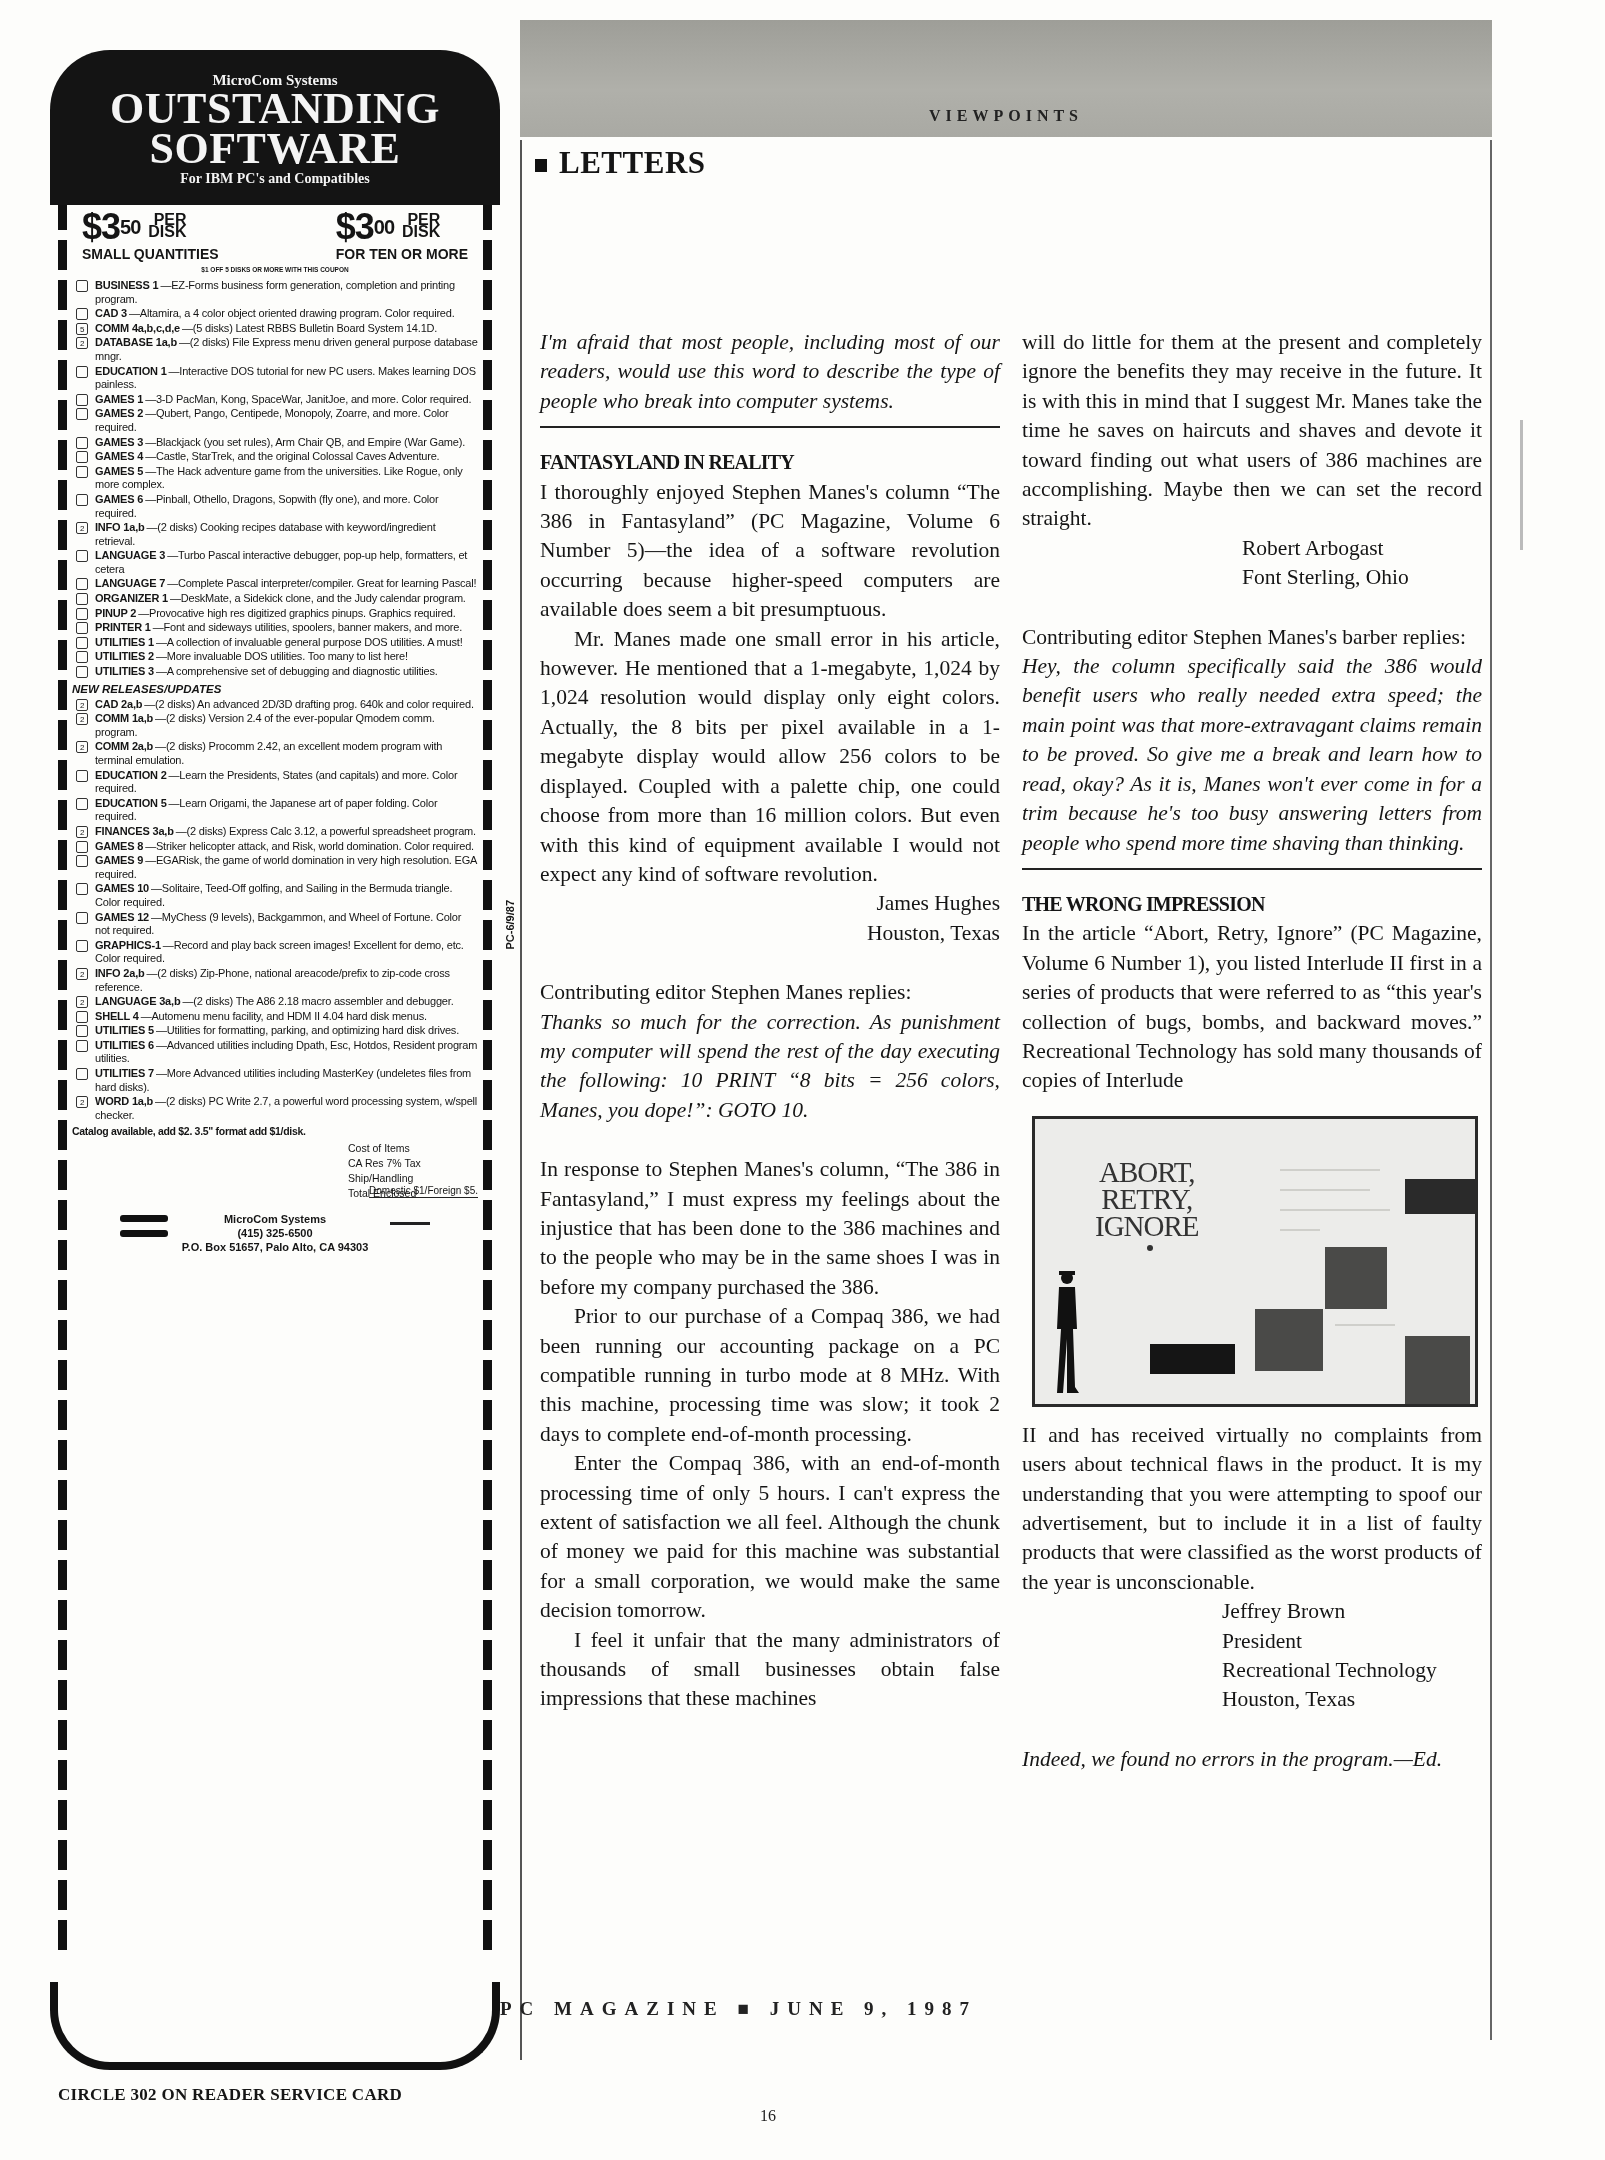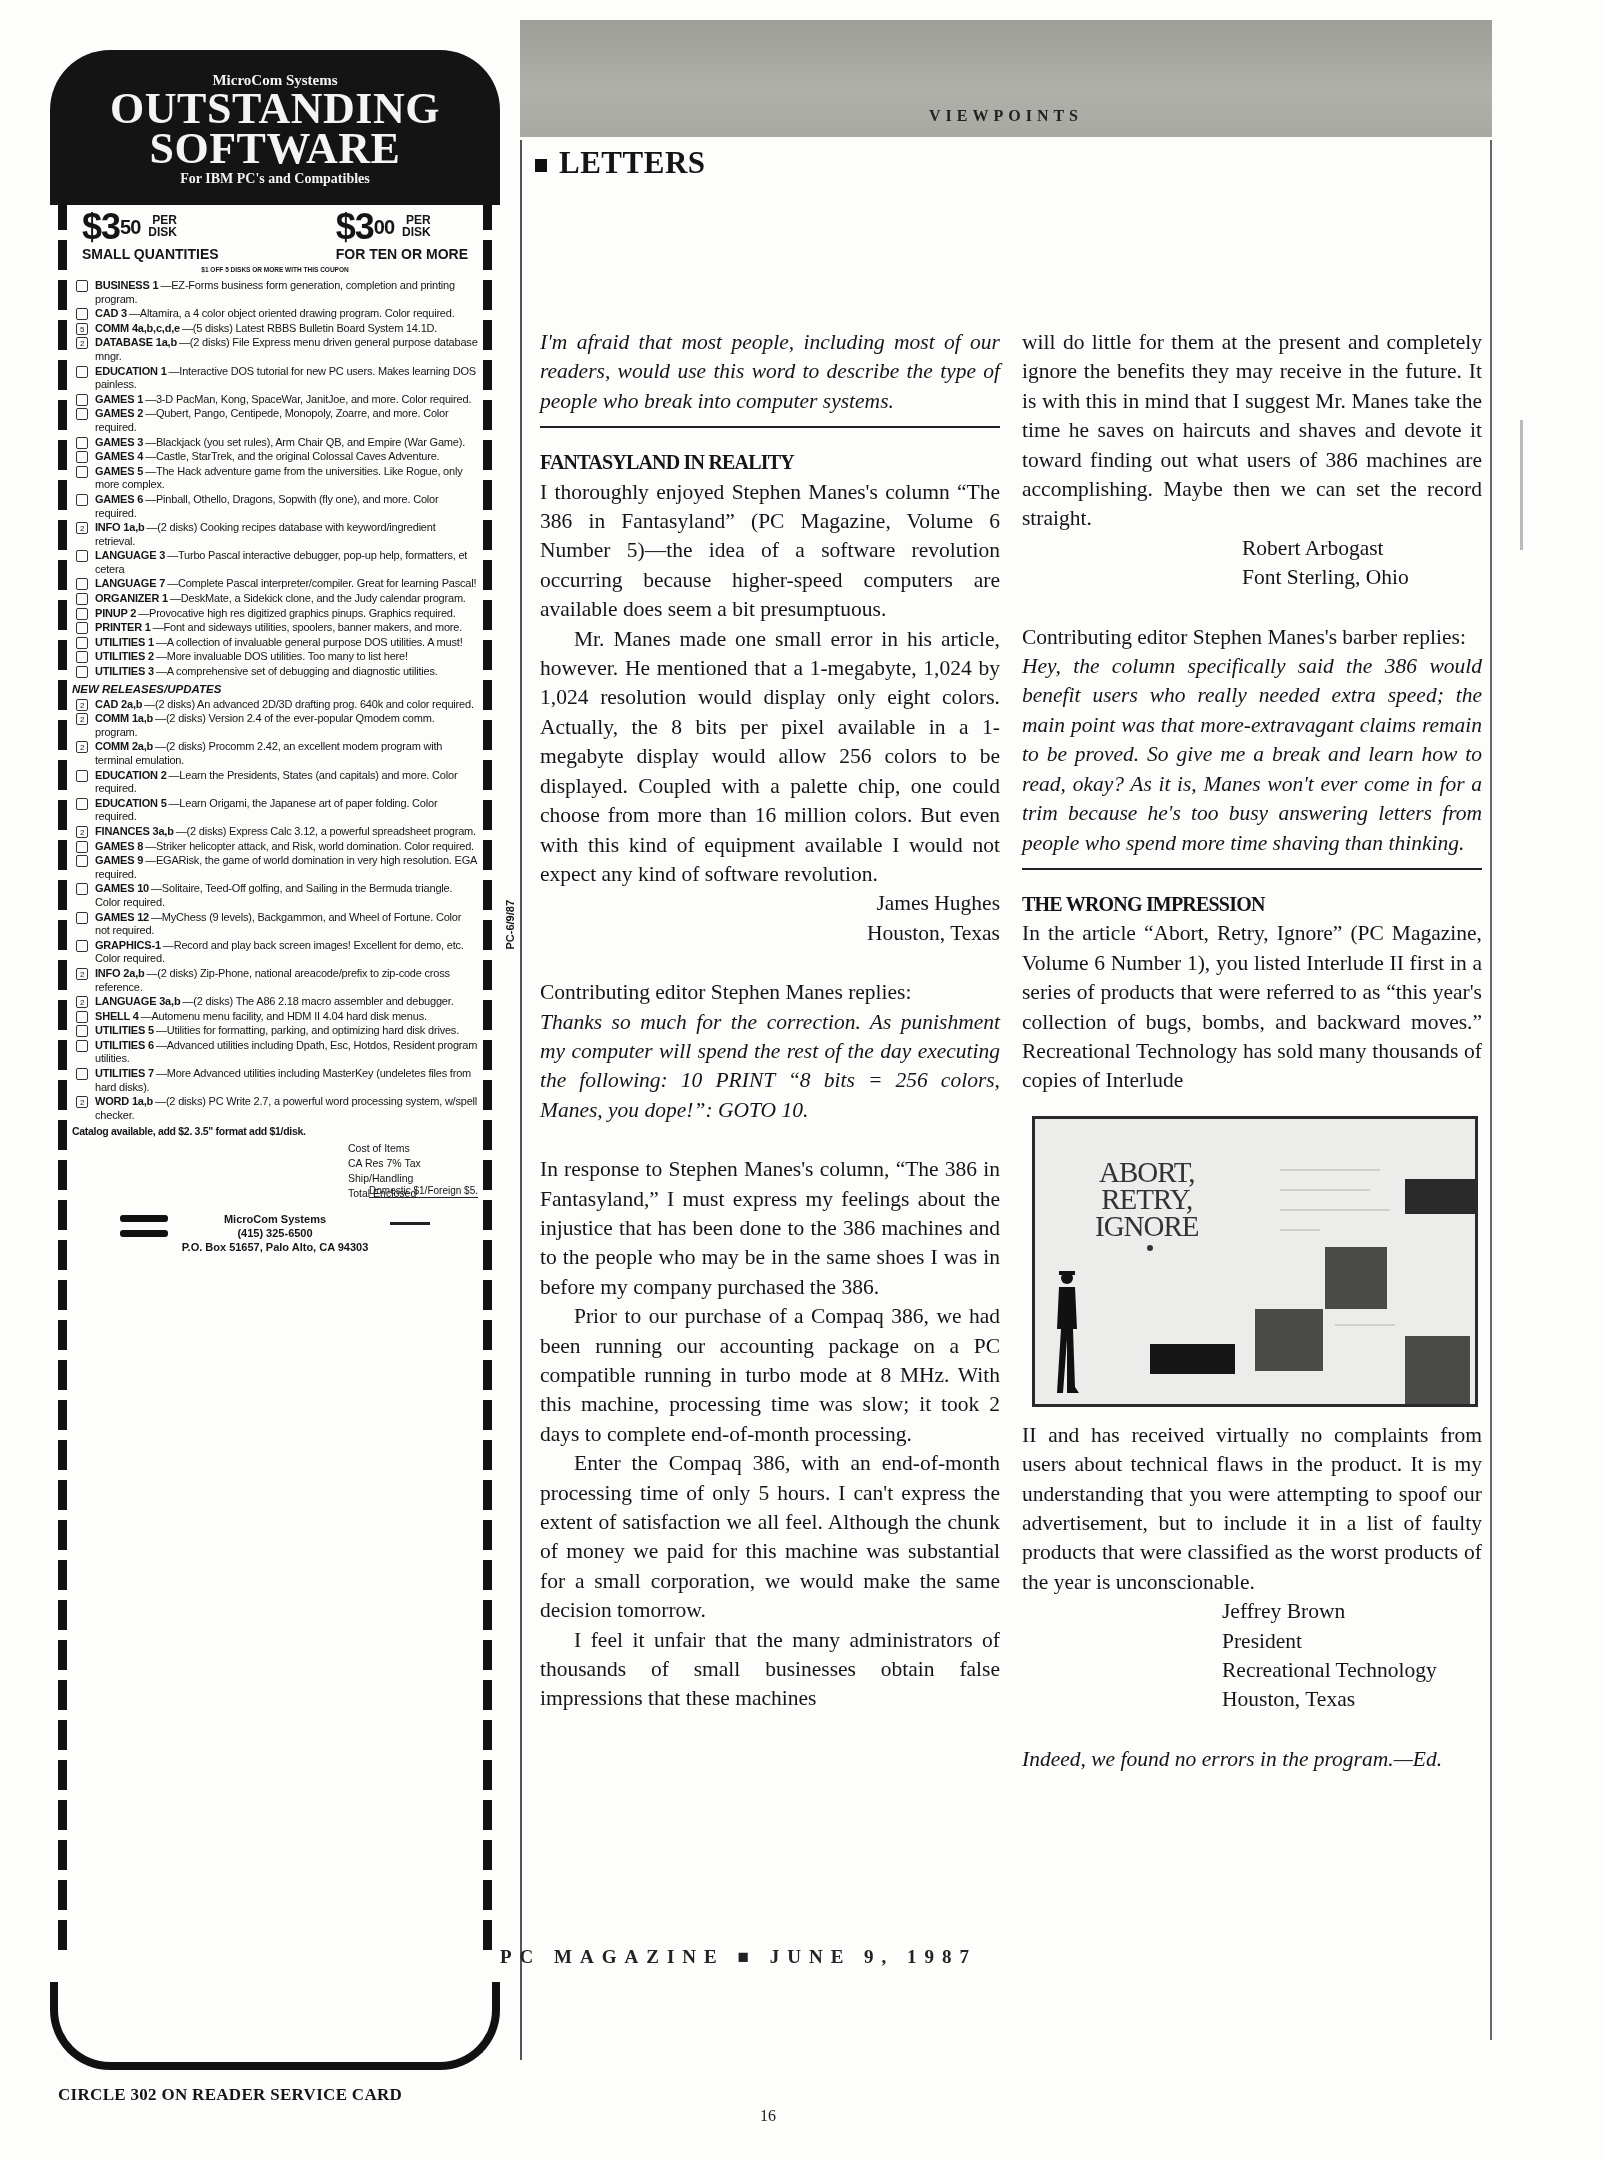--- a/index.html
+++ b/index.html
@@ -14,21 +14,21 @@
   .ad-brand { font-family:"Liberation Serif", serif; font-size:15px; font-weight:bold; padding-top:22px; }
   .ad-title { font-family:"Liberation Serif", serif; font-weight:bold; font-size:44px; line-height:40px; letter-spacing:0.5px; }
   .ad-sub { font-family:"Liberation Serif", serif; font-weight:bold; font-size:14px; margin-top:2px; }
 
   .ad-body { position:absolute; left:22px; right:22px; top:160px; font-family:"Liberation Sans", sans-serif; }
   .prices { display:flex; justify-content:space-between; padding:0 10px; }
   .price { display:flex; flex-direction:column; align-items:flex-start; }
   .price-row { display:flex; align-items:flex-start; }
   .price-big { font-size:36px; font-weight:900; line-height:34px; letter-spacing:-1px; }
   .price-cents { font-size:20px; font-weight:900; vertical-align:top; }
-  .price-per { font-size:12px; font-weight:900; line-height:12px; margin-left:8px; margin-top:4px; text-align:right; }
+  .price-per { font-size:16px; font-weight:900; line-height:12px; margin-left:8px; margin-top:4px; text-align:right; }
   .price-note { font-size:14px; font-weight:700; margin-top:2px; }
   .coupon { text-align:center; font-size:6.5px; font-weight:900; margin:4px 0 6px; }
 
   .items { list-style:none; margin:0; padding:0 0 0 4px; }
   .item { display:flex; align-items:flex-start; font-size:11px; line-height:13.6px; margin-bottom:1px; letter-spacing:-0.2px; }
   .cb { flex:0 0 12px; width:12px; height:12px; border:1.5px solid #333; border-radius:2px; margin:1px 7px 0 0; font-size:8px; line-height:12px; text-align:center; box-sizing:border-box; }
   .item-name { font-weight:900; margin-right:2px; }
   .item-desc { }
   .item-text { flex:1; }
   .section-head { font-size:11.5px; font-weight:900; font-style:italic; margin:4px 0 3px 0; }
@@ -64,21 +64,21 @@
   .sig2 { padding-left:200px; text-align:left; }
   .sig3 { padding-left:188px; text-align:left; }
   .gap { height:30px; }
 
   .figure { position:relative; width:440px; height:285px; border:3px solid #2a2a2a; margin:20px 0 0 10px; background:#ececea; overflow:hidden; }
   .fig-title { position:absolute; left:60px; top:40px; font-family:"Liberation Serif", serif; font-size:29px; line-height:27px; color:#333; text-align:center; letter-spacing:-1px; }
   .fig-dot { position:absolute; left:112px; top:126px; width:6px; height:6px; background:#333; border-radius:50%; }
   .fig-person { position:absolute; left:18px; top:150px; width:30px; height:128px; }
   .fig-block { position:absolute; background:#4a4a48; }
   .fig-text { position:absolute; height:2px; background:#cfcfcb; }
-  .page-foot { position:absolute; left:500px; top:1946px; font-size:19px; letter-spacing:8px; font-weight:bold; color:#222; }
+  .page-foot { position:absolute; left:500px; top:1998px; font-size:19px; letter-spacing:8px; font-weight:bold; color:#222; }
   .page-num { position:absolute; left:760px; top:2107px; font-size:16px; color:#222; }
   .margin-bar { position:absolute; left:1520px; top:420px; width:3px; height:130px; background:#bbb; }
 </style>
 </head>
 <body>
 
 <div class="ad">
   <div class="ad-frame-dash-l"></div>
   <div class="ad-frame-dash-r"></div>
   <div class="ad-header">

